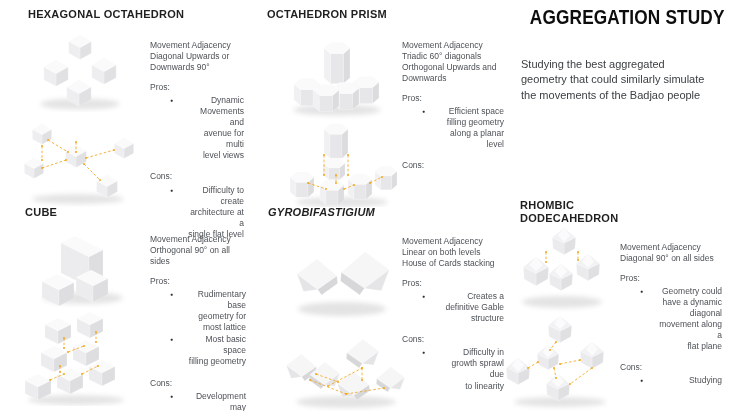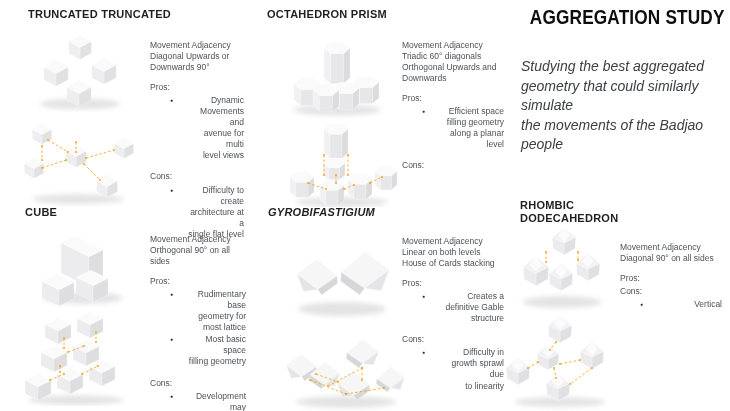--- a/index.html
+++ b/index.html
@@ -3,42 +3,42 @@
 <meta charset="utf-8">
 <style>
   html,body{margin:0;padding:0;background:#ffffff;}
   #canvas{position:relative;width:730px;height:411px;background:#ffffff;overflow:hidden;
           font-family:"Liberation Sans",sans-serif;}
   .sec-header{position:absolute;font-size:11px;font-weight:bold;color:#1f1f1f;
               letter-spacing:.25px;white-space:pre-line;line-height:1.18;}
   .main-title{position:absolute;left:512px;top:5px;width:198px;text-align:center;
               font-size:21px;font-weight:bold;color:#0d0d0d;letter-spacing:0.2px;
               transform:scaleX(.82);transform-origin:50% 0;white-space:nowrap;}
-  .intro{position:absolute;left:521px;top:57px;width:192px;font-size:14px;
-         line-height:1.4;color:#3c4043;white-space:pre-line;font-style:italic;}
+  .intro{position:absolute;left:521px;top:57px;width:192px;font-size:11px;
+         line-height:1.4;color:#3c4043;white-space:pre-line;}
   .tblock{position:absolute;font-size:8.5px;line-height:1.3;color:#4d5156;}
   .adj{margin:0 0 9px 0;white-space:pre-line;}
   .plabel{margin:0 0 2px 0;}
   ul.blist{margin:0 0 10px 0;padding:0;list-style:none;}
   ul.blist li{position:relative;margin:0 0 1px 38px;white-space:pre-line;text-align:right;}
   ul.blist li::before{content:"●";position:absolute;left:-18px;top:2px;font-size:5px;color:#2b2b2b;}
   .fig{position:absolute;}
   .fig svg{display:block;width:100%;height:100%;}
 </style>
 </head>
 <body>
 
 <div id="canvas">
 
   <div class="main-title">AGGREGATION STUDY</div>
   <div class="intro">Studying the best aggregated
 geometry that could similarly simulate
 the movements of the Badjao people</div>
 
-  <div class="sec-header" style="left:28px;top:8px;">TRUNCATED TRUNCATED</div>
+  <div class="sec-header" style="left:28px;top:8px;">HEXAGONAL OCTAHEDRON</div>
   <div class="fig" style="left:22px;top:27px;width:125px;height:85px;">
       <svg viewBox="0 0 125 85" xmlns="http://www.w3.org/2000/svg">
         <defs>
           <filter id="bf0" x="-60%" y="-60%" width="220%" height="220%">
             <feGaussianBlur stdDeviation="2.6"></feGaussianBlur>
           </filter>
         </defs>
         <ellipse cx="58" cy="77" rx="40" ry="5.5" fill="#b7b7ba" opacity="0.38" filter="url(#bf0)"></ellipse>
         <polygon points="46.7,14.5 58.0,7.7 69.3,14.5 58.0,20.8" fill="#fafafb" stroke="rgba(255,255,255,.55)" stroke-width="0.4"></polygon>
         <polygon points="69.3,14.5 69.3,26.2 58.0,32.4 58.0,20.8" fill="#e1e1e4" stroke="rgba(255,255,255,.55)" stroke-width="0.4"></polygon>
@@ -455,19 +455,26 @@
         <circle cx="56" cy="64" r="1" fill="#F2A81F"></circle>
         <line x1="92" y1="54" x2="70" y2="70" stroke="#F2A81F" stroke-width="0.9" stroke-dasharray="2.6 2" opacity="0.95"></line>
         <circle cx="92" cy="54" r="1" fill="#F2A81F"></circle>
         <circle cx="70" cy="70" r="1" fill="#F2A81F"></circle>
       </svg>
     </div>
   <div class="tblock" style="left:620px;top:242px;width:102px;">
     <p class="adj">Movement Adjacency
 Diagonal 90° on all sides</p>
     <p class="plabel">Pros:</p>
+    <ul class="blist">
+        <li>Geometry could
+have a dynamic
+diagonal
+movement along a
+flat plane</li>
+      </ul>
     <p class="plabel">Cons:</p>
     <ul class="blist">
-        <li>Vertical</li>
+        <li>Studying</li>
       </ul>
   </div>
 
 </div>
 
 </body></html>

